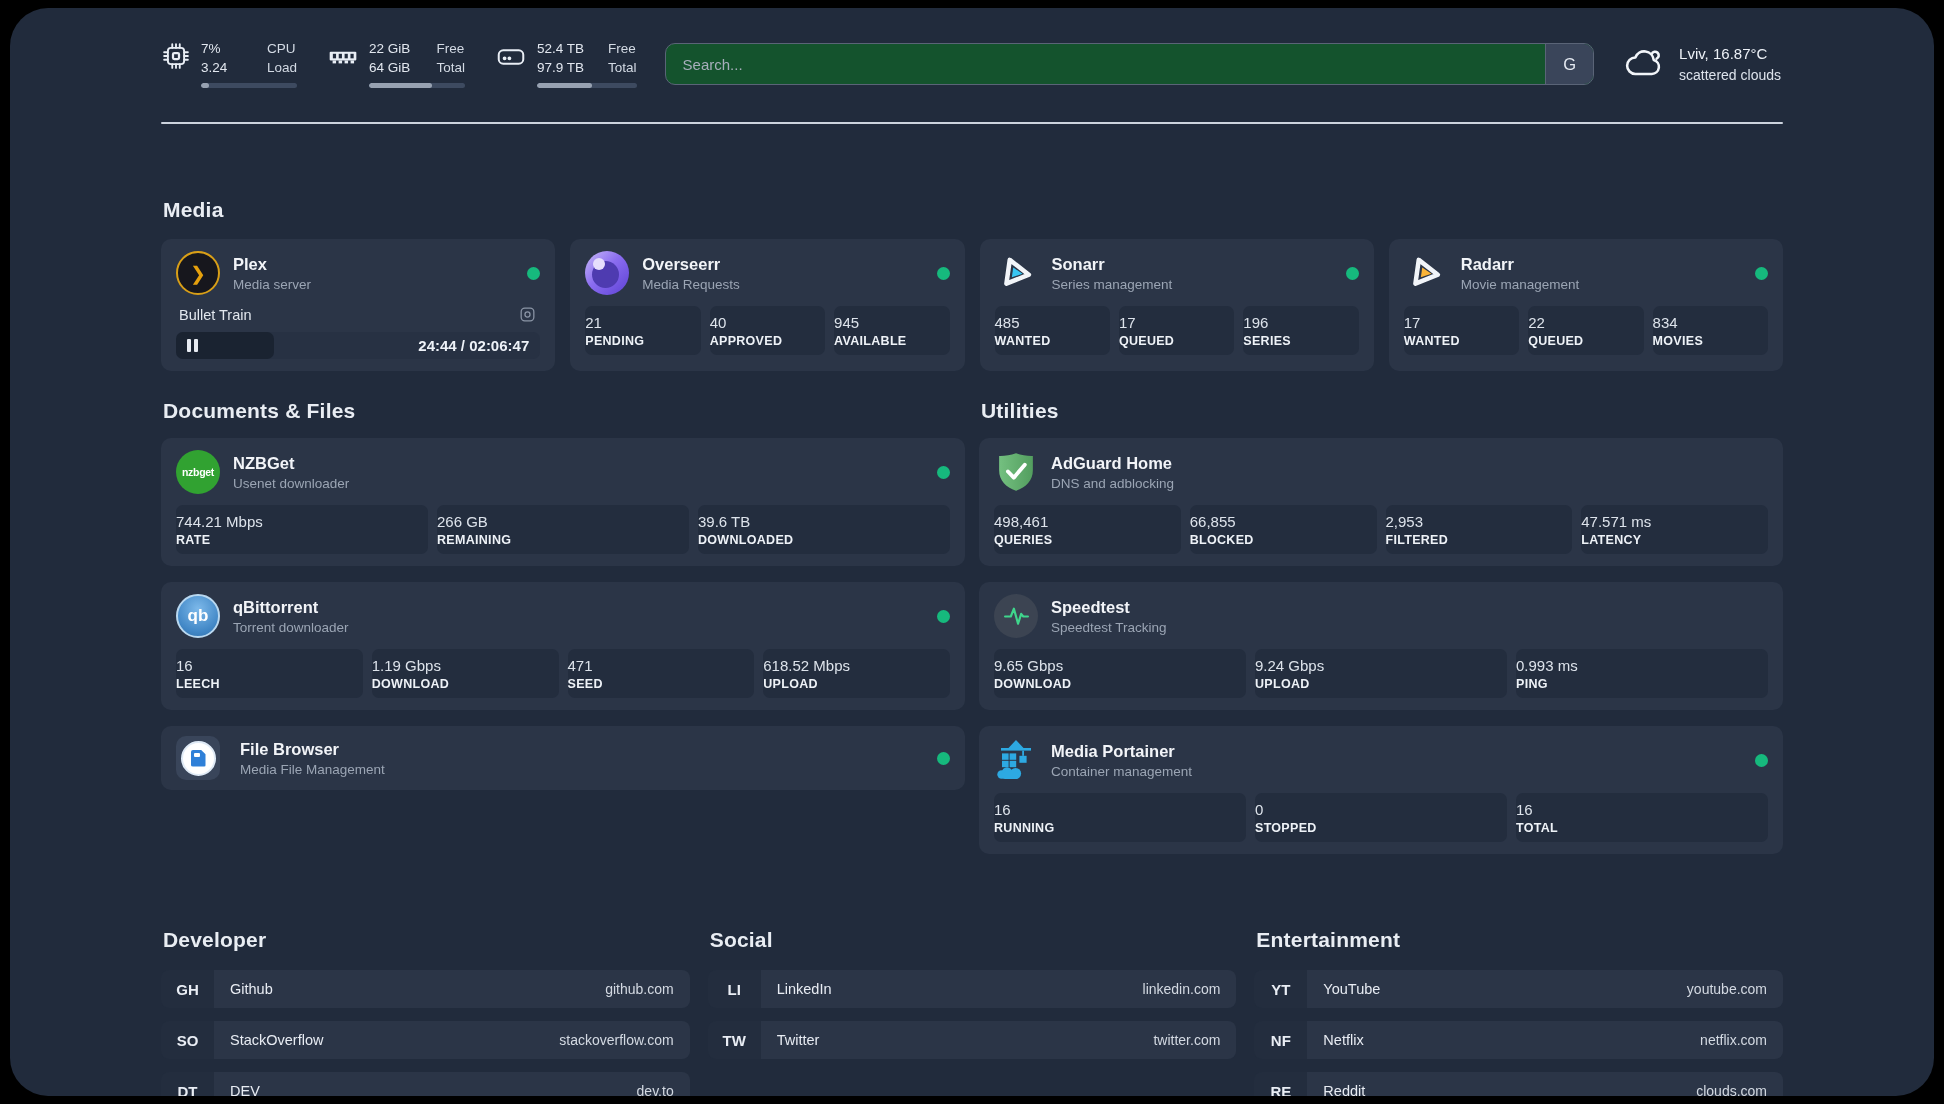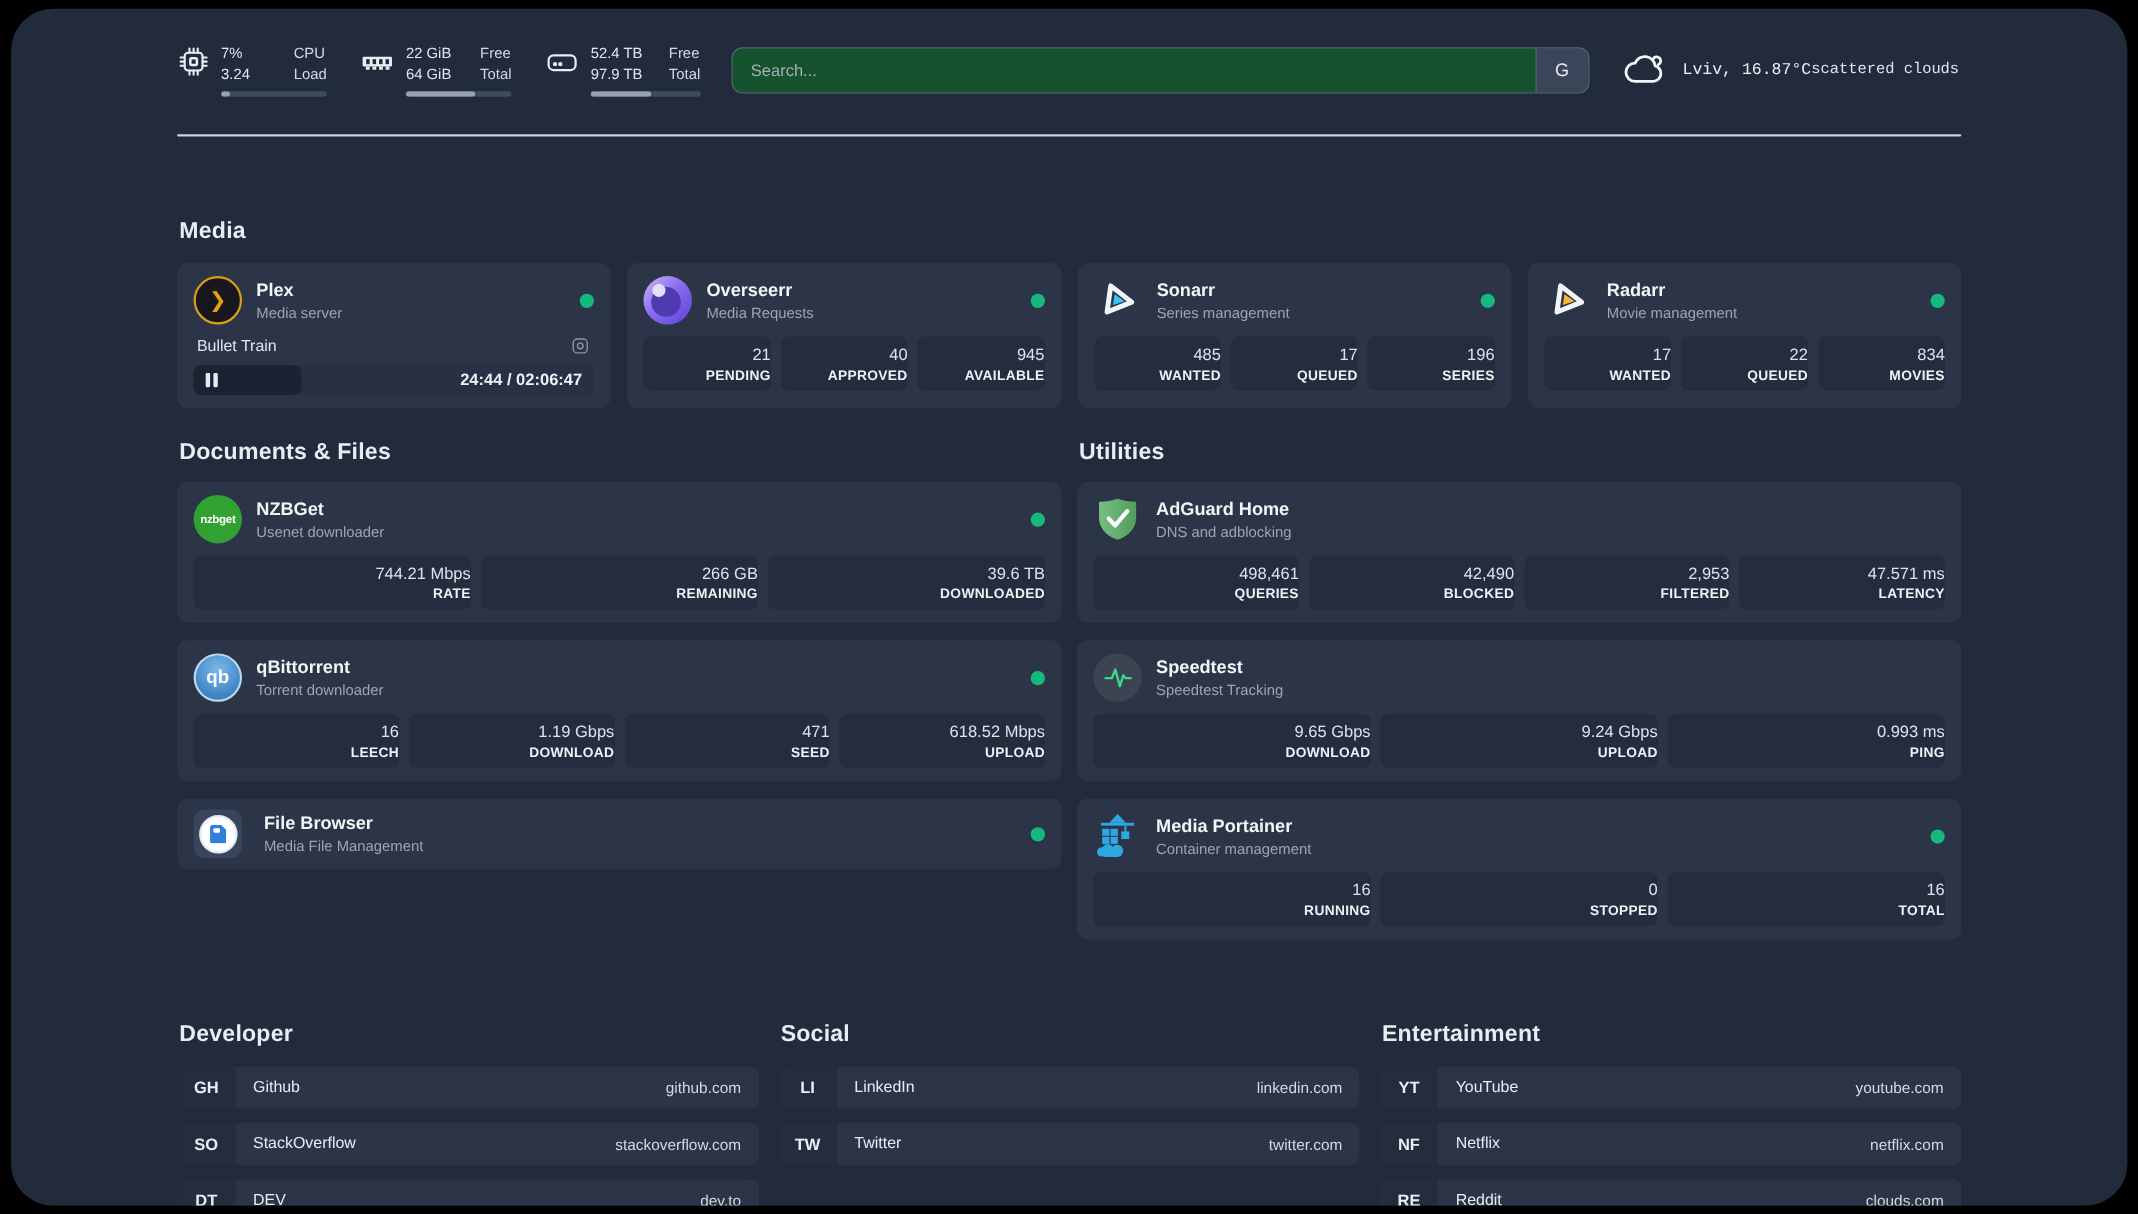--- a/index.html
+++ b/index.html
@@ -35,21 +35,21 @@
     flex:1; background:transparent; border:none; outline:none;
     color:#e3e8f0; font-size:15px; padding:0 17px; font-family:inherit;
   }
   .search-input::placeholder { color:#a7aebb; }
   .g-btn {
     width:48px; background:#3a455a; border:none; border-left:1.5px solid #5a6477;
     color:#e5eaf2; font-size:16.5px; cursor:pointer; font-family:inherit;
     display:flex; align-items:center; justify-content:center;
   }
   .weather { display:flex; align-items:center; gap:13px; padding-right:2px; }
-  .weather-text { display:flex; flex-direction:row; line-height:1.45;font-family:Liberation Mono, monospace; }
+  .weather-text { display:flex; flex-direction:column; line-height:1.45; }
   .weather-loc { font-size:15px; color:#edf1f7; }
   .weather-cond { font-size:14px; color:#dde3ec; }
 
   .divider { height:2px; background:#ccd3dd; margin-top:32px; border-radius:1px; }
 
   
   h2.sec {
     font-size:21px; font-weight:700; color:#e9edf3; letter-spacing:.2px;
   }
   .media-head { margin:74px 0 17px 2px; }
@@ -62,21 +62,21 @@
   .media-row .card { flex:1; min-width:0; }
   .card-head { display:flex; align-items:center; gap:13px; }
   .app-icon { width:44px; height:44px; flex:none; position:relative; }
   .titles { min-width:0; }
   .t-name { font-size:16.5px; font-weight:700; color:#f2f4f8; white-space:nowrap; }
   .t-desc { font-size:13.5px; color:#9ba5b4; margin-top:3px; white-space:nowrap; }
   .dot { width:13px; height:13px; border-radius:50%; background:#16b97d; margin-left:auto; flex:none; }
   .stat-row { display:flex; gap:9px; margin-top:11px; }
   .stat {
     flex:1; background:#232d3e; border-radius:7px; height:49px; min-width:0;
-    display:flex; flex-direction:column; align-items:flex-end; justify-content:center; gap:3px;
+    display:flex; flex-direction:column; align-items:flex-start; justify-content:center; gap:3px;
   }
   .stat .v { font-size:15px; color:#dde3eb; white-space:nowrap; }
   .stat .l { font-size:12.5px; font-weight:700; color:#eef2f7; letter-spacing:.3px; white-space:nowrap; }
 
   
   .np-title-row { display:flex; align-items:center; margin-top:10px; padding:0 3px; }
   .np-title { font-size:14.5px; color:#e2e7ee; }
   .np-icon { margin-left:auto; display:flex; }
   .np-bar { margin-top:8px; height:27px; background:#273143; border-radius:7px; position:relative; display:flex; align-items:center; }
   .np-fill { position:absolute; left:0; top:0; bottom:0; background:#1a2331; border-radius:7px; }
@@ -463,21 +463,21 @@
               <div class="t-name">AdGuard Home</div>
               <div class="t-desc">DNS and adblocking</div>
             </div>
           </div>
           <div class="stat-row">
             <div class="stat">
               <span class="v">498,461</span>
                 <span class="l">QUERIES</span>
               </div>
             <div class="stat">
-              <span class="v">42,490</span>
+              <span class="v">66,855</span>
                 <span class="l">BLOCKED</span>
               </div>
             <div class="stat">
               <span class="v">2,953</span>
                 <span class="l">FILTERED</span>
               </div>
             <div class="stat">
               <span class="v">47.571 ms</span>
                 <span class="l">LATENCY</span>
               </div>

